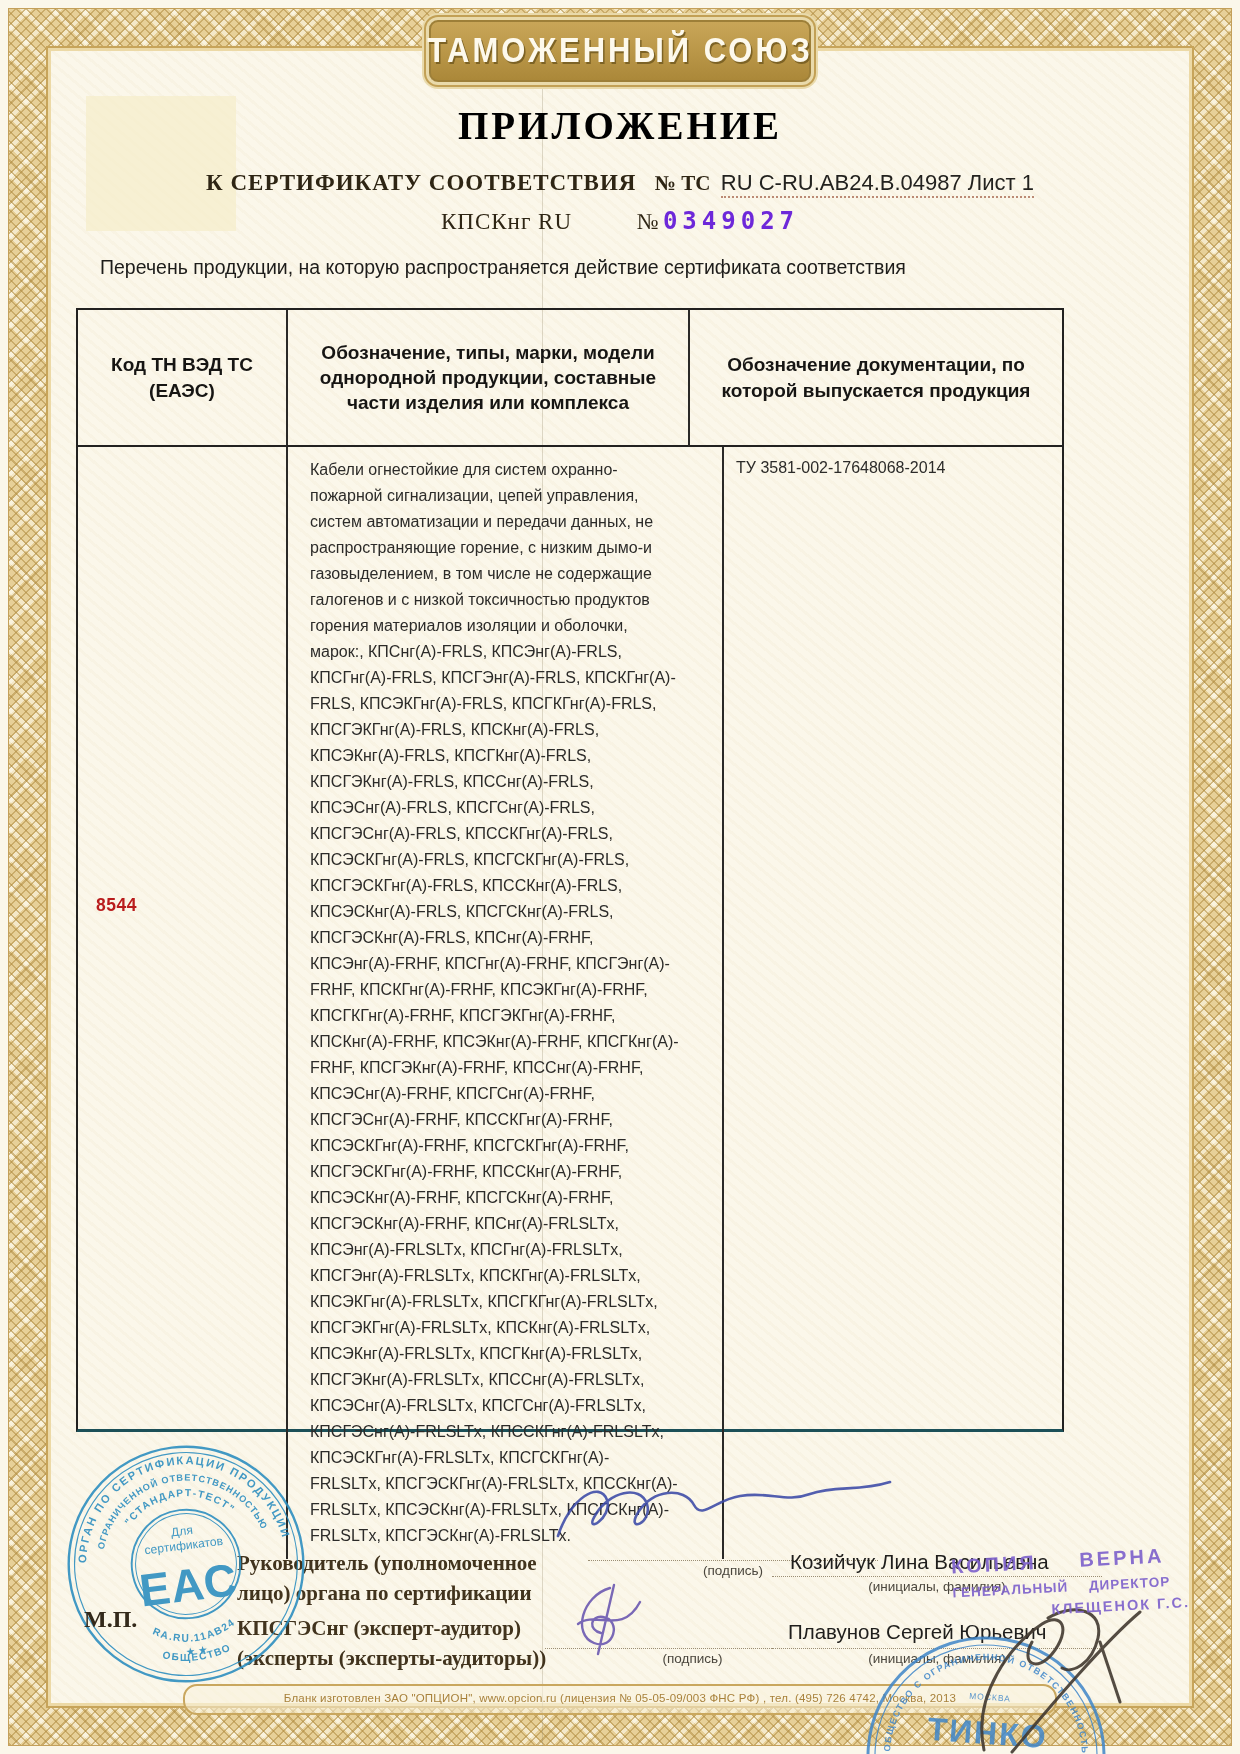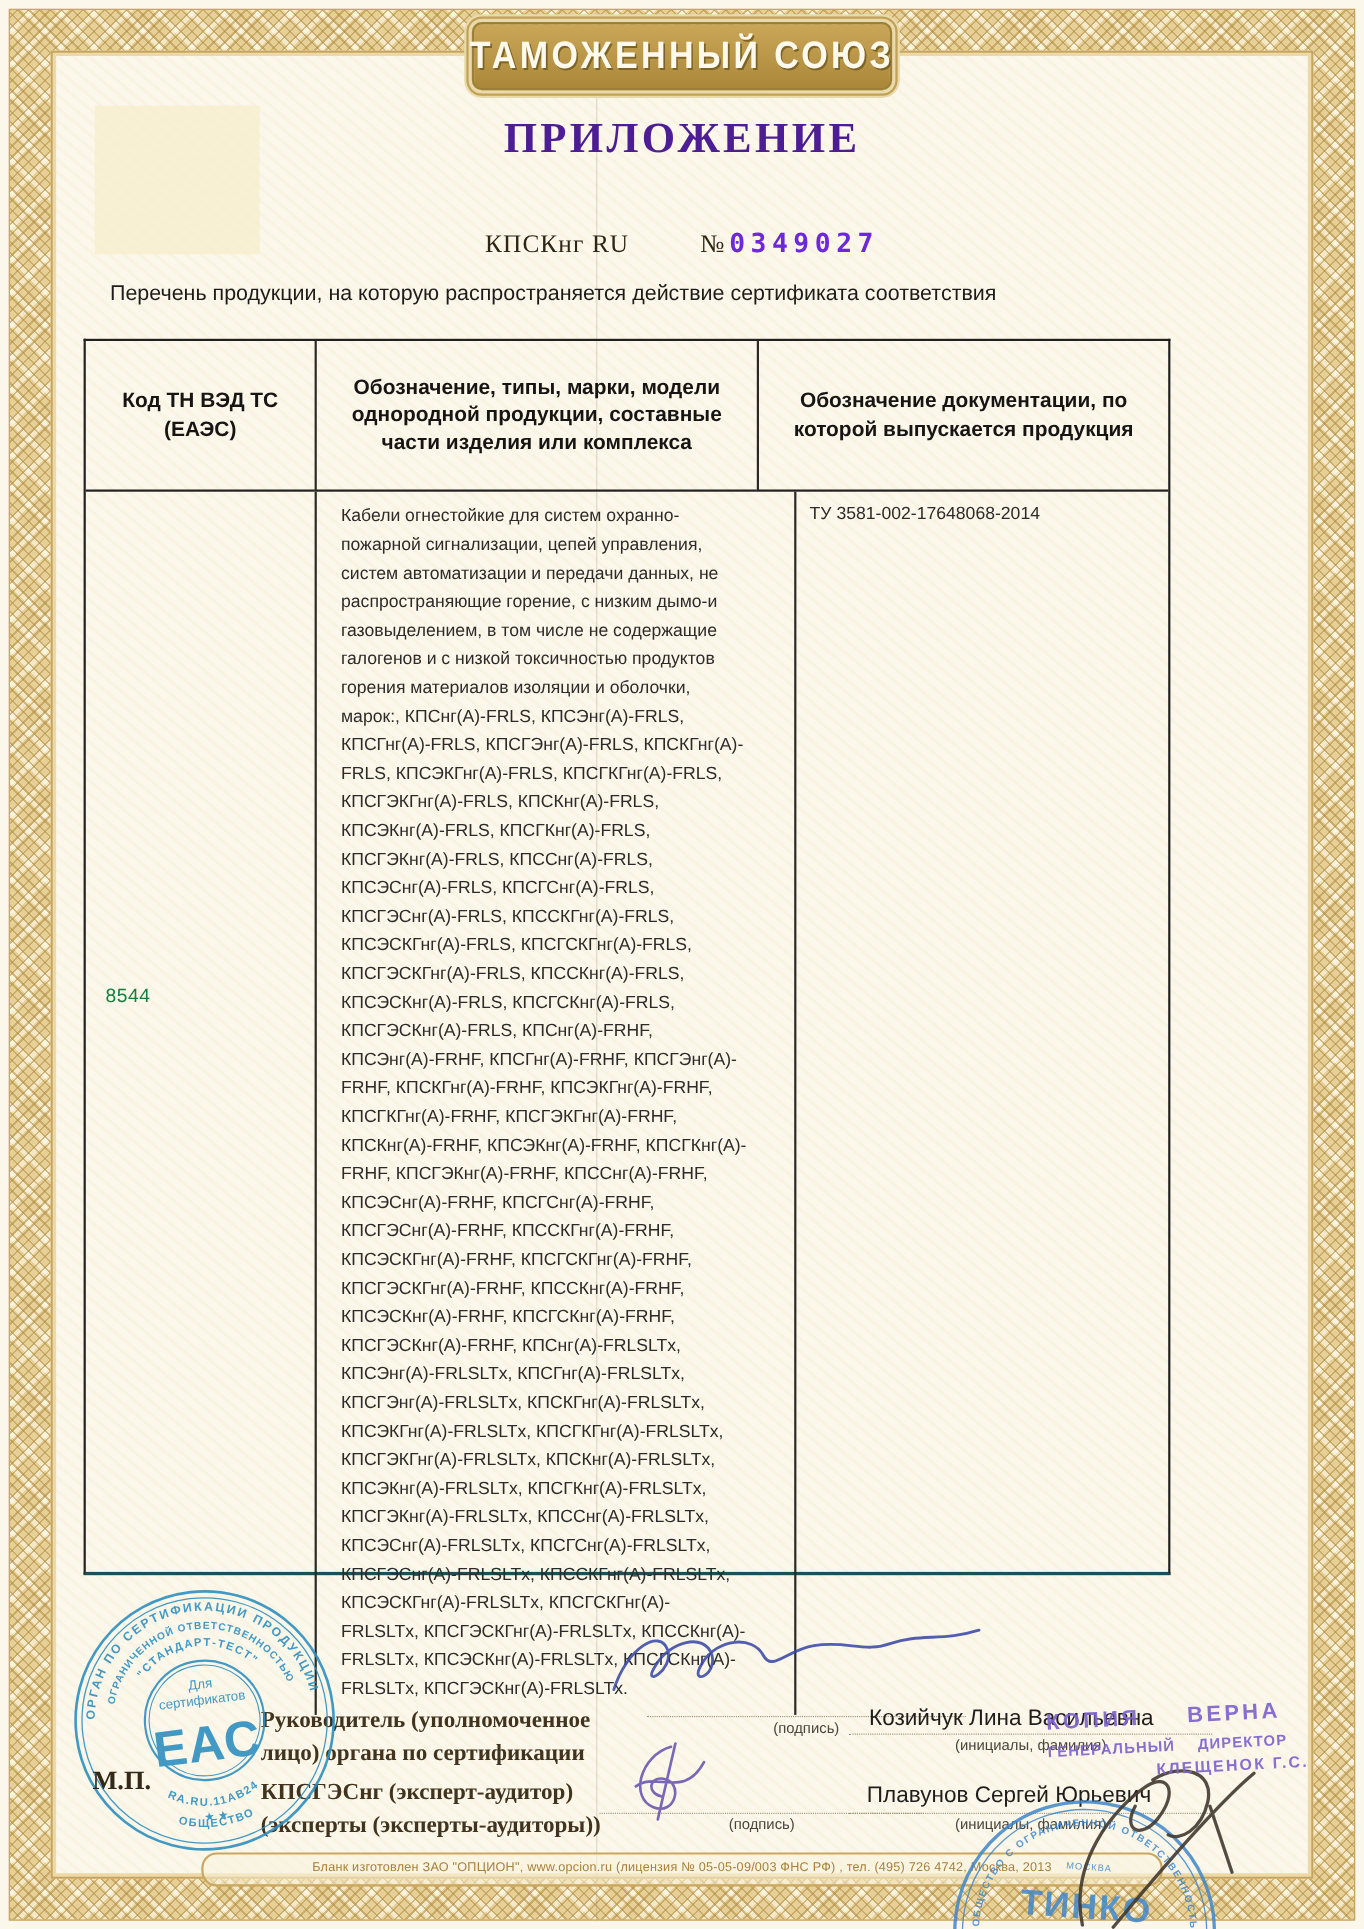--- a/index.html
+++ b/index.html
@@ -42,21 +42,21 @@
   }
   .banner-text{
     color:#fdf9ec;font-weight:bold;font-size:31px;letter-spacing:3px;
     transform:scaleY(1.12);text-shadow:1.5px 1.5px 0 #7d6325;
     font-family:"Liberation Sans",sans-serif;white-space:nowrap;
   }
 
   .doc-title{
     position:absolute;left:0;right:0;top:103px;text-align:center;
     font-family:"Liberation Serif",serif;font-weight:bold;
-    font-size:39px;letter-spacing:3px;color:#4c1d95;
+    font-size:39px;letter-spacing:3px;color:#000000;
   }
   .cert-line{
     position:absolute;left:0;right:0;top:170px;text-align:center;white-space:nowrap;
     color:#2e2514;
   }
   .cert-label{font-family:"Liberation Serif",serif;font-weight:bold;font-size:23px;letter-spacing:1px;}
   .cert-prefix{font-family:"Liberation Serif",serif;font-weight:bold;font-size:21px;margin-left:14px;}
   .cert-value{
     font-family:"Liberation Sans",sans-serif;font-size:22px;color:#23221f;margin-left:6px;
     border-bottom:2px dotted #bb8a74;padding-bottom:1px;
@@ -83,21 +83,21 @@
     box-sizing:border-box;background:transparent;
   }
   .th{
     display:flex;align-items:center;justify-content:center;text-align:center;
     font-weight:bold;font-size:19px;line-height:1.33;color:#161513;
     border-bottom:2.5px solid #222120;padding:6px 10px;box-sizing:border-box;
   }
   .bl{border-left:2px solid #2a2927;}
   .td{box-sizing:border-box;color:#2c2b29;}
   .td-code{position:relative;}
-  .code-val{position:absolute;top:448px;left:18px;font-size:17.5px;letter-spacing:.5px;color:#15803d;}
+  .code-val{position:absolute;top:448px;left:18px;font-size:17.5px;letter-spacing:.5px;color:#b91c1c;font-weight:bold;}
   .td-name{padding:10px 8px 10px 22px;font-size:16px;line-height:26px;text-align:left;}
   .td-doc{padding:12px 10px 0 12px;font-size:16px;margin-left:34px;}
 
   
   .role{position:absolute;font-family:"Liberation Serif",serif;font-weight:bold;color:#41331d;font-size:21px;line-height:30px;}
   .role1{left:237px;top:1548px;}
   .role2{left:237px;top:1613px;}
   .sig-line{position:absolute;text-align:center;border-top:1.5px dotted #9b8e74;font-size:13.5px;color:#4a463d;padding-top:2px;}
   .line-sig1{left:588px;top:1560px;width:290px;}
   .line-name1{left:772px;top:1576px;width:330px;}
@@ -158,20 +158,25 @@
   <div class="border-inner"></div>
   <div class="watermark-box"></div>
   <div class="fold-line"></div>
 
   <div class="banner">
     <div class="banner-text">ТАМОЖЕННЫЙ СОЮЗ</div>
   </div>
 
   <div class="doc-title">ПРИЛОЖЕНИЕ</div>
 
+  <div class="cert-line">
+    <span class="cert-label">К СЕРТИФИКАТУ СООТВЕТСТВИЯ</span>
+    <span class="cert-prefix">№ ТС</span>
+    <span class="cert-value">RU C-RU.АВ24.В.04987 Лист 1</span>
+  </div>
 
   <div class="series-line">
     <span class="series-label">КПСКнг RU</span>
     <span class="series-sign">№</span>
     <span class="series-num">0349027</span>
   </div>
 
   <div class="list-caption">Перечень продукции, на которую распространяется действие сертификата соответствия</div>
 
   <div class="ptable">

